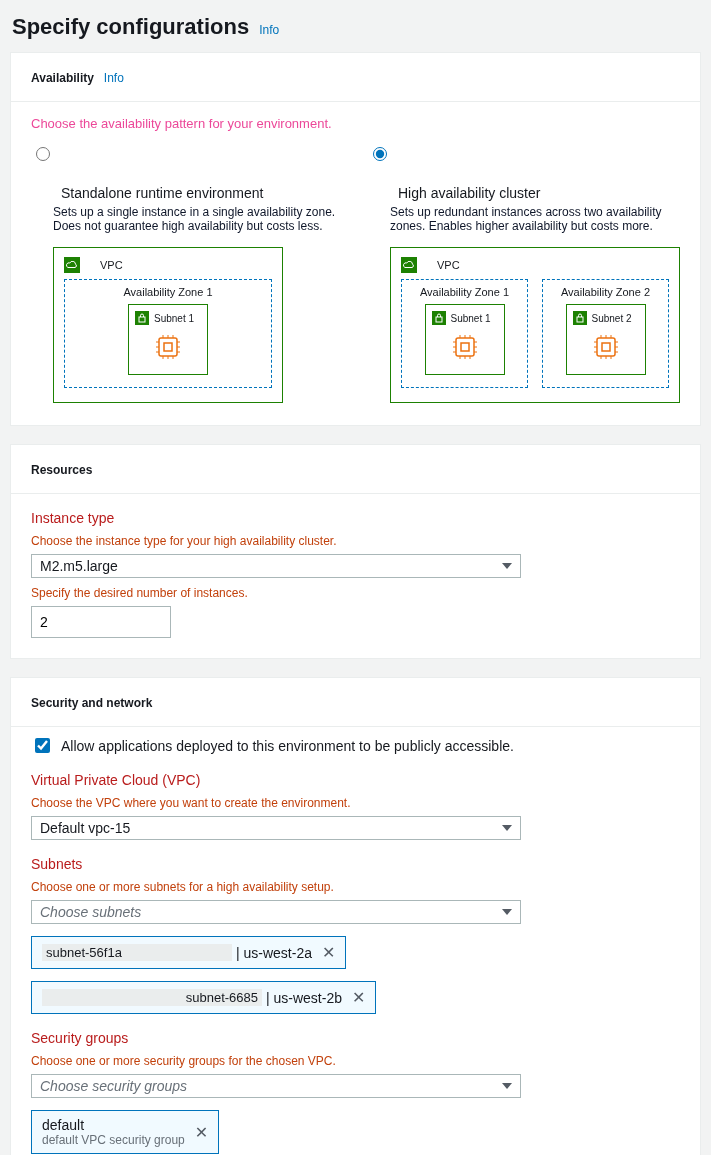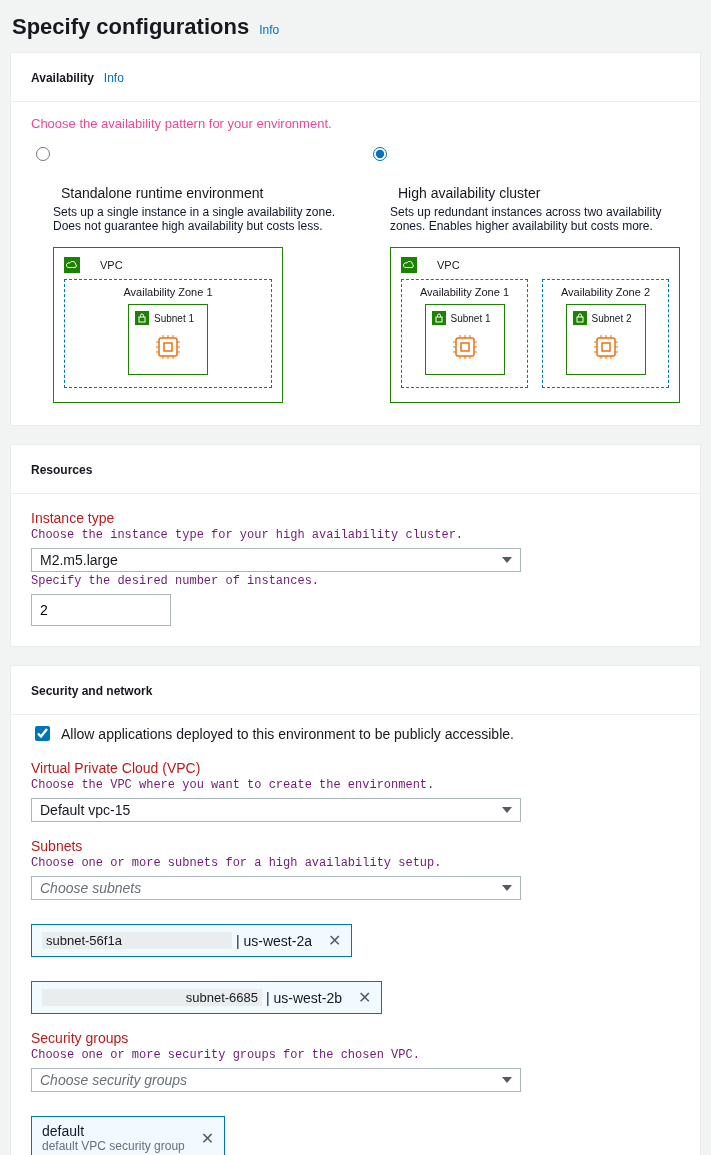--- a/index.html
+++ b/index.html
@@ -6,21 +6,21 @@
   body { margin: 0; background: #f2f3f3; color: #16191f; padding: 10px; font-size: 14px; }
   .page-title { font-size: 22px; font-weight: 700; margin: 4px 2px 12px; }
   .page-title .info-link { font-size: 12px; font-weight: 400; color: #0073bb; cursor: pointer; margin-left: 4px; }
   .panel { background: #fff; border: 1px solid #eaeded; margin-bottom: 18px; }
   .panel-header { padding: 16px 20px; }
   .panel-header .title { font-size: 12px; font-weight: 700; display: inline; }
   .panel-header .info-link { font-size: 12px; color: #0073bb; cursor: pointer; margin-left: 6px; }
   .panel-body { padding: 0 20px 20px; }
   .divider { border-top: 1px solid #eaeded; }
   .field-label { font-size: 14px; color: #b91c1c; margin-top: 16px; }
-  .field-helper { color: #701a75; font-size: 12px; margin-top: 2px; margin-bottom: 6px; font-family: Liberation Mono, monospace; }
+  .field-helper { color: #c2410c; font-size: 12px; margin-top: 8px; margin-bottom: 6px; }
 
   .avail-desc { color: #ec4899; font-size: 13px; padding: 14px 20px 0; }
   .options { display: flex; gap: 30px; padding: 14px 20px 0; }
   .option { flex: 1; }
   .opt-head { display: flex; align-items: flex-start; gap: 8px; }
   .radio { width: 14px; height: 14px; margin-top: 2px; accent-color: #0073bb; }
   .opt-title { font-size: 14px; margin-top: 40px; }
   .opt-desc { font-size: 12px; color: #0f172a; margin-top: 4px; margin-left: 22px; }
 
   .diagram { margin: 14px 0 22px 22px; }
@@ -40,21 +40,21 @@
 
   .select { width: 490px; max-width: 100%; border: 1px solid #aab7b8; height: 24px; display: flex; align-items: center; justify-content: space-between; padding: 0 8px; background: #fff; cursor: pointer; }
   .select .value { font-size: 14px; }
   .select .placeholder { color: #687078; font-style: italic; }
   .caret { width: 0; height: 0; border-left: 5px solid transparent; border-right: 5px solid transparent; border-top: 6px solid #545b64; }
   .num-input { width: 140px; height: 32px; border: 1px solid #aab7b8; padding: 0 8px; font-size: 14px; background: #fff; }
 
   .checkbox-row { display: flex; align-items: center; gap: 8px; margin-top: 8px; }
   .checkbox { width: 15px; height: 15px; accent-color: #0073bb; }
 
-  .token { display: inline-flex; align-items: center; border: 1px solid #0073bb; background: #f1faff; padding: 6px 10px; margin-top: 24px; gap: 10px; }
+  .token { display: inline-flex; align-items: center; border: 1px solid #0073bb; background: #f1faff; padding: 6px 10px; margin-top: 12px; gap: 4px; }
   .token-col { display: flex; flex-direction: column; }
   .token-sub { font-size: 12px; color: #687078; }
   .token-close { cursor: pointer; font-size: 16px; color: #545b64; padding-left: 6px; }
   .subnet-token-row { display: flex; align-items: center; gap: 4px; }
   .subnet-id-box { background: #eaeded; padding: 1px 4px; min-width: 190px; display: inline-block; font-size: 13px; }
 </style>
 </head>
 <body>
 
 <div class="page-title">

